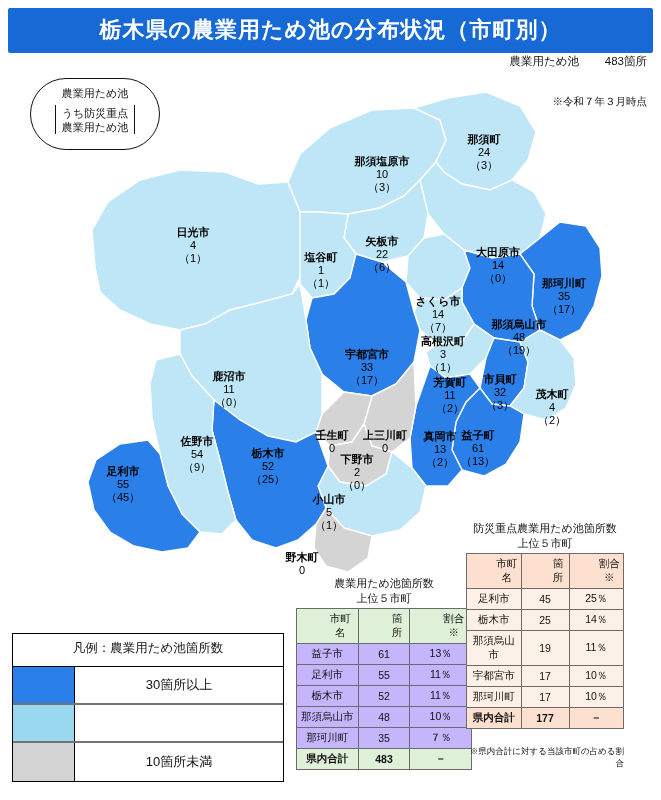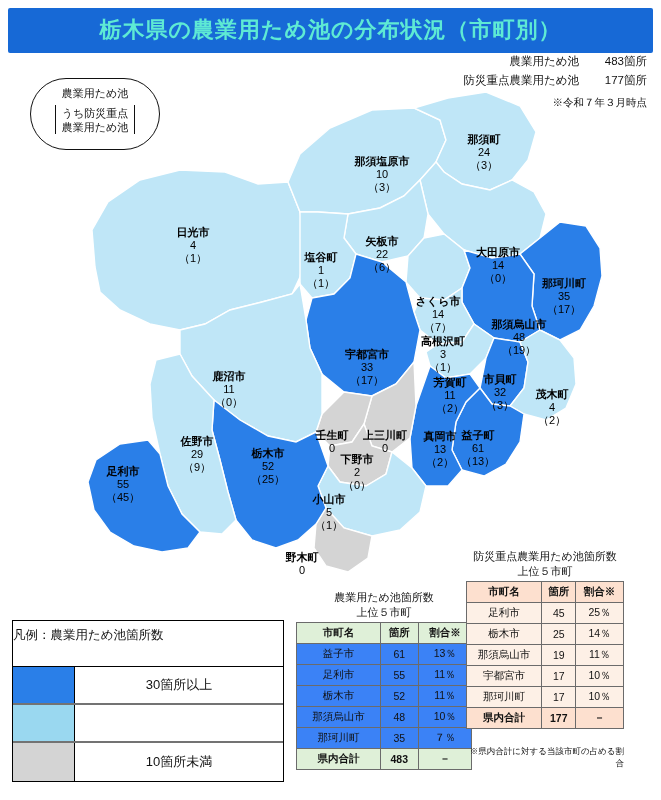--- a/index.html
+++ b/index.html
@@ -9,41 +9,41 @@
     background: #ffffff;
     font-family: "Liberation Sans", sans-serif;
     color: #111;
     position: relative;
     overflow: hidden;
   }
   
   .title-bar {
     margin: 8px 8px 0 8px;
     background: #1769d6;
-    color: #5eead4;
+    color: #ffffff;
     text-align: center;
     font-size: 22px;
     font-weight: bold;
     letter-spacing: 1px;
     padding: 7px 0 8px 0;
     border-radius: 2px;
   }
   
   .totals {
     position: absolute;
     right: 14px;
     top: 52px;
     font-size: 11.5px;
     text-align: right;
     line-height: 1.65;
   }
   .totals .row { display: flex; justify-content: flex-end; gap: 14px; }
   .totals .lbl { }
   .totals .val { min-width: 54px; text-align: right; }
-  .totals .note { margin-top: 4px; font-size: 10.5px; }
+  .totals .note { margin-top: 22px; font-size: 10.5px; }
 
   
   .bubble {
     position: absolute;
     left: 30px; top: 78px;
     width: 130px; height: 72px;
     border: 1.5px solid #111;
     border-radius: 36px;
     background: #fff;
     font-size: 11px;
@@ -82,21 +82,22 @@
   
   .legend-box {
     position: absolute;
     left: 12px; bottom: 18px;
     width: 272px;
     border: 1px solid #000;
     background: #fff;
     font-size: 12.5px;
   }
   .legend-title {
-    padding: 6px 0 22px 0;
+    text-align: center;
+    padding: 6px 0 9px 0;
     border-bottom: 1px solid #000;
     font-size: 12.5px;
     font-family: Liberation Mono, monospace;
   }
   .legend-row {
     display: flex;
     align-items: stretch;
     border-bottom: 2px solid #737373;
     height: 38px;
   }
@@ -123,47 +124,43 @@
     border-collapse: collapse;
     width: 100%;
     font-size: 10.5px;
   }
   table.rt th, table.rt td {
     border: 1px solid #6b6b6b;
     padding: 3px 2px;
     text-align: center;
     height: 19px;
   }
-  table.rt th { font-weight: bold; }
+  table.rt th { font-weight: normal; padding-left: 28px; }
   .rt-a th { background: #dff0d8; }
-  .rt-a td { background: #3b82f6; }
+  .rt-a td { background: #c4b5fd; }
   .rt-a tr.total td { background: #dff0d8; font-weight: bold; }
   .rt-b th { background: #fde0cf; }
   .rt-b td { background: #fdf0e6; }
   .rt-b tr.total td { background: #fde0cf; font-weight: bold; }
   .rank .foot {
     margin-top: 17px;
     font-size: 8.5px;
     text-align: right;
   }
 </style>
 </head>
 <body>
 
 <div class="title-bar">栃木県の農業用ため池の分布状況（市町別）</div>
 
 <div class="totals">
   <div class="row">
     <span class="lbl">農業用ため池</span>
     <span class="val">483箇所</span>
   </div>
-  <div class="row">
-    <span class="lbl">防災重点農業用ため池</span>
-    <span class="val">177箇所</span>
-  </div>
   <div class="note">※令和７年３月時点</div>
 </div>
 
 <div class="bubble">
   <div>農業用ため池</div>
   <div class="sub">
     <div>うち防災重点</div>
     <div>農業用ため池</div>
   </div>
 </div>
@@ -317,21 +314,21 @@
     <div class="nm">上三川町</div>
     <div>0</div>
   </div>
   <div class="mlabel" style="left:357px; top:410px;">
     <div class="nm">下野市</div>
     <div>2</div>
     <div>（0）</div>
   </div>
   <div class="mlabel" style="left:197px; top:392px;">
     <div class="nm">佐野市</div>
-    <div>29</div>
+    <div>54</div>
     <div>（9）</div>
   </div>
   <div class="mlabel" style="left:268px; top:404px;">
     <div class="nm">栃木市</div>
     <div>52</div>
     <div>（25）</div>
   </div>
   <div class="mlabel" style="left:123px; top:422px;">
     <div class="nm">足利市</div>
     <div>55</div>

